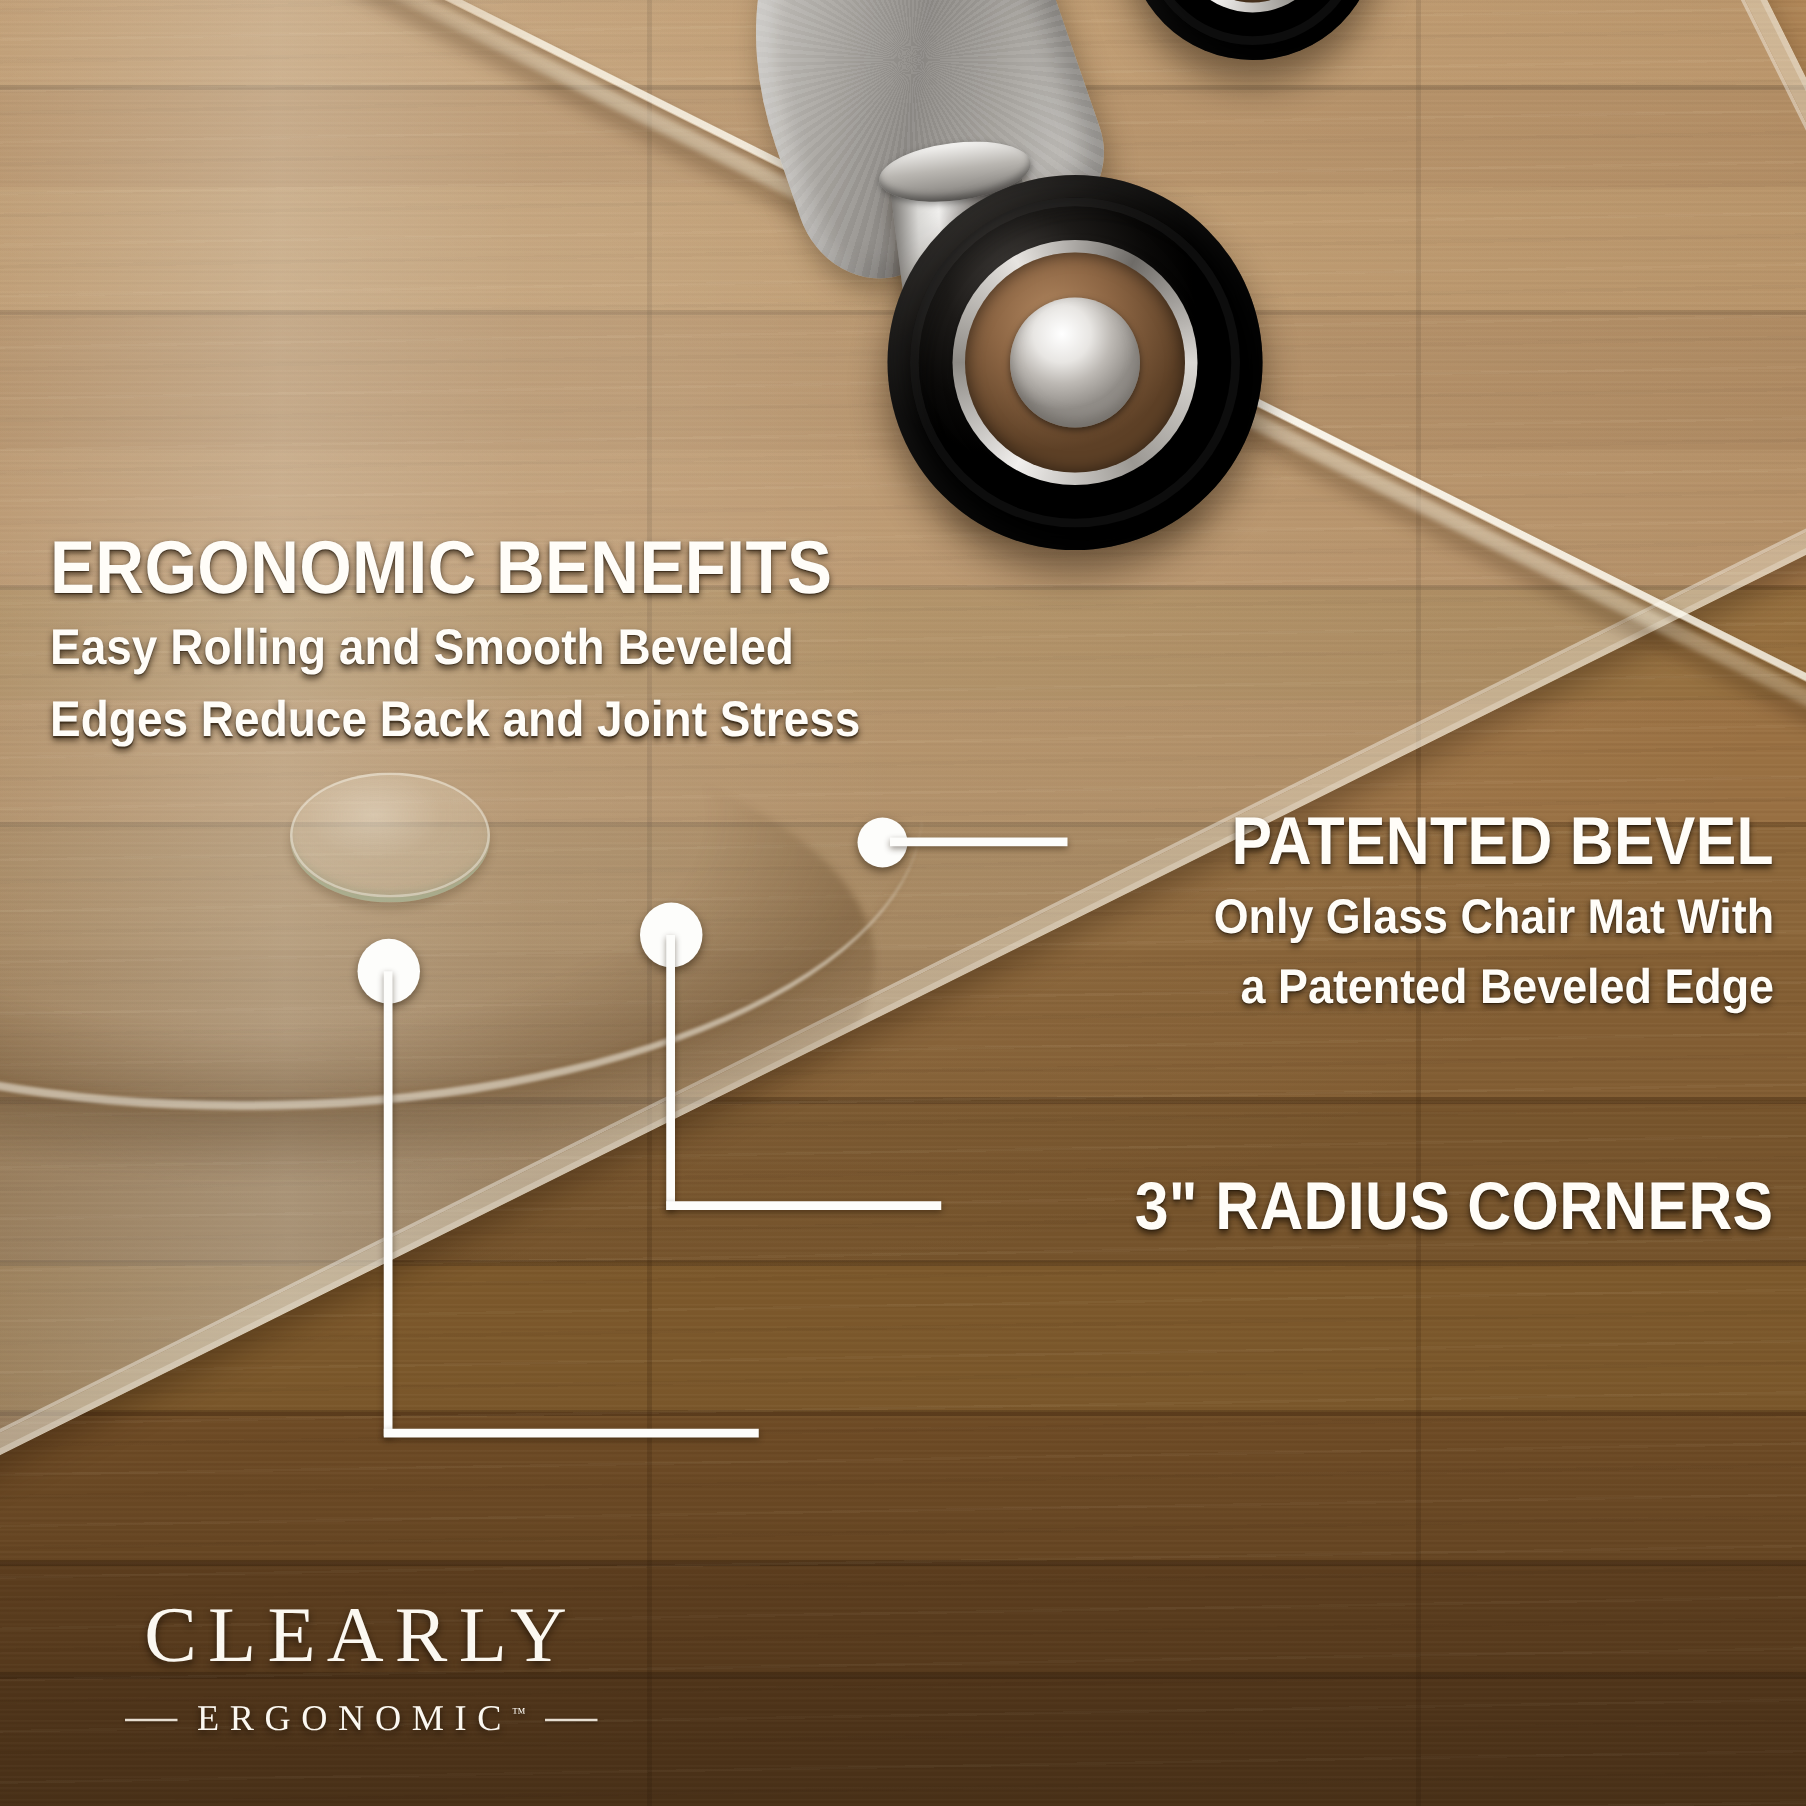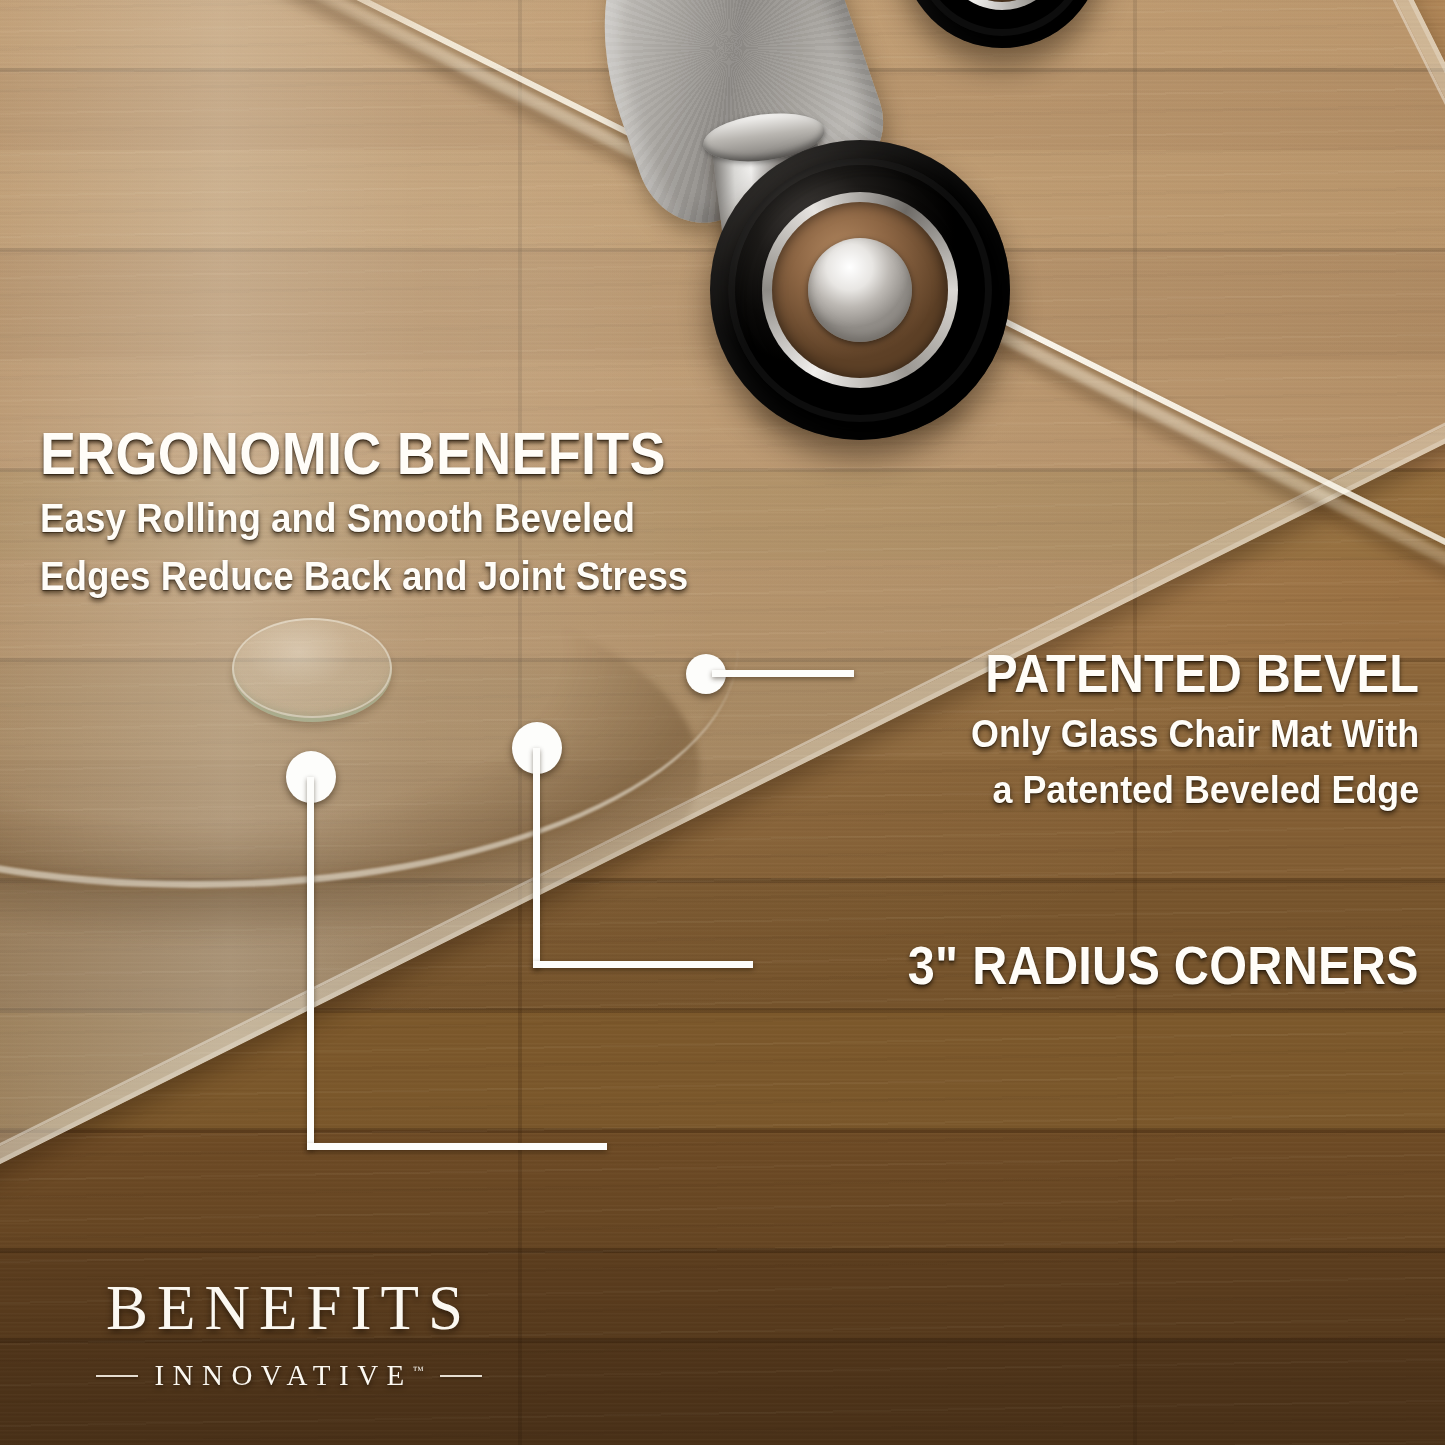--- a/index.html
+++ b/index.html
@@ -405,21 +405,21 @@
     <div class="sub">Easy Rolling and Smooth Beveled</div>
     <div class="sub">Edges Reduce Back and Joint Stress</div>
   </div>
 
   <div class="tb right" id="blk-radius">
     <div class="hd">3" RADIUS CORNERS</div>
   </div>
 
 
   <div class="logo">
-    <div class="word">BENEFITS</div>
+    <div class="word">CLEARLY</div>
     <div class="subrow">
       <div class="rule"></div>
-      <div class="word2"><span>INNOVATIVE</span><span class="tm">™</span></div>
+      <div class="word2"><span>ERGONOMIC</span><span class="tm">™</span></div>
       <div class="rule"></div>
     </div>
   </div>
 
 </div>
 
 </body></html>

